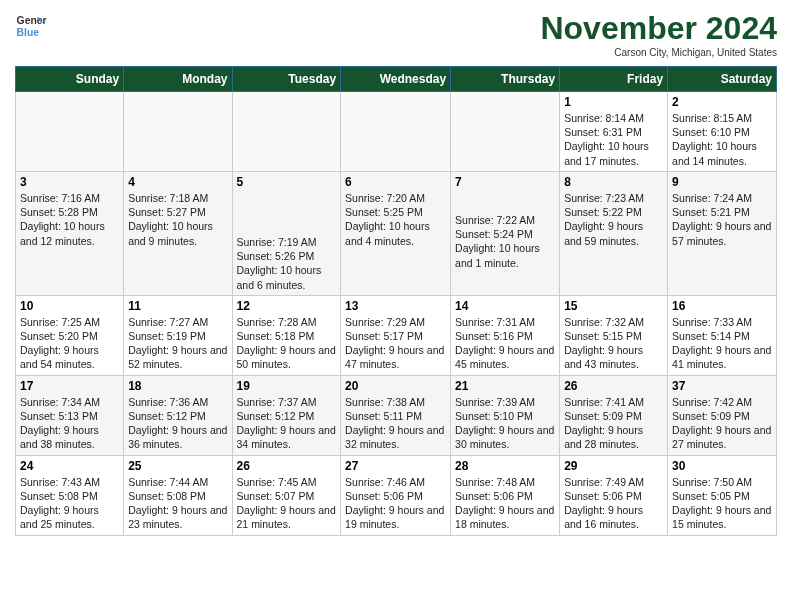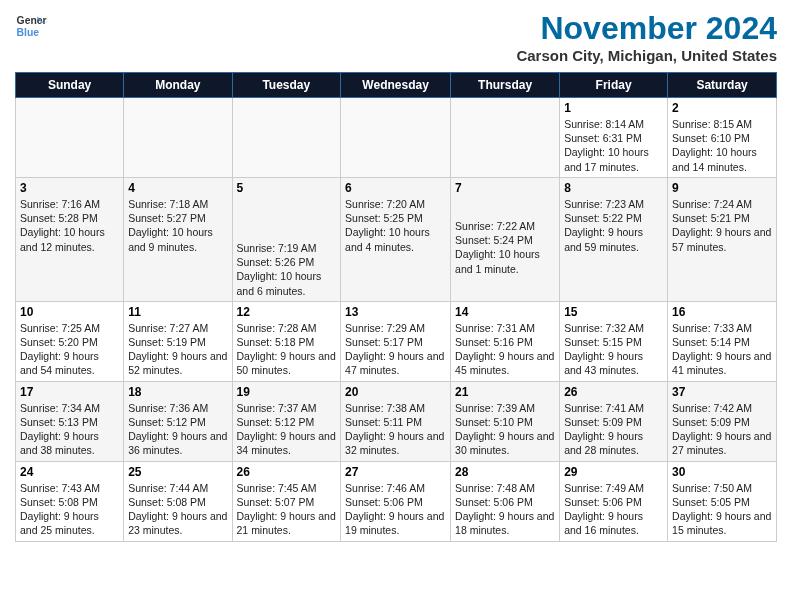--- a/index.html
+++ b/index.html
@@ -24,37 +24,36 @@
     .logo-icon {
       width: 32px;
       height: 32px;
     }
     .title-area {
       text-align: right;
     }
     .month-title {
       font-size: 32px;
       font-weight: bold;
-      color: #0369a1;
+      color: #14532d;
     }
     .location {
-      font-size: 15px;
+      font-size: 10px;
       color: #333;
-      font-weight: bold;
     }
     table {
       width: 100%;
       border-collapse: collapse;
       font-size: 11px;
     }
     thead th {
-      background: #0f172a;
+      background: #14532d;
       color: #fff;
       padding: 5px 4px;
-      text-align: center;
+      text-align: right;
       font-size: 12px;
       font-weight: bold;
       border: 1px solid #2d6aa0;
     }
     tbody td {
       border: 1px solid #ccc;
       vertical-align: top;
       padding: 3px 4px;
       width: 113px;
       min-height: 70px;

